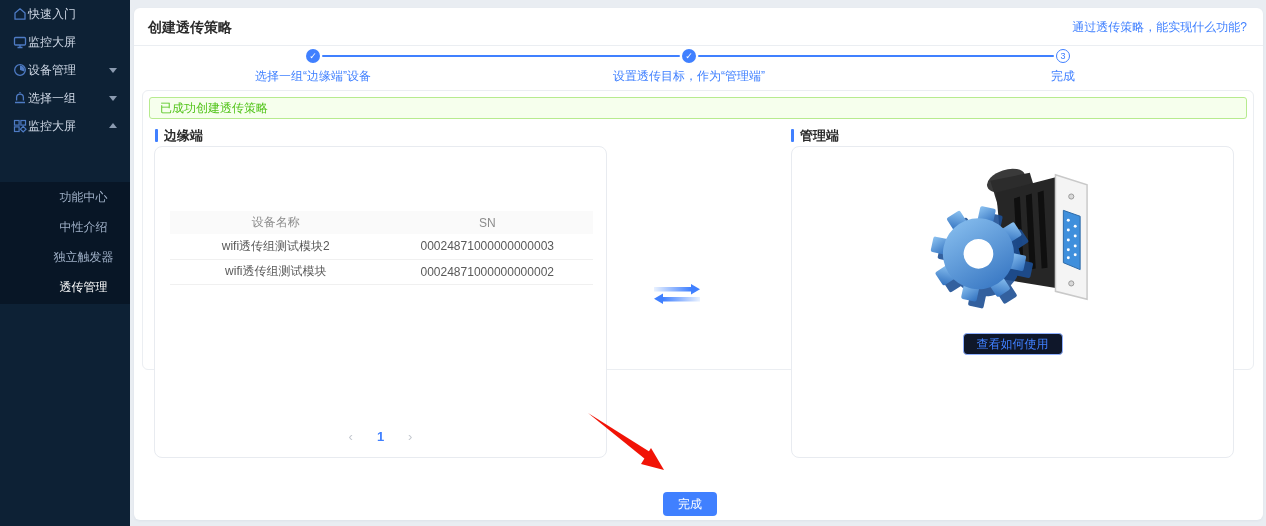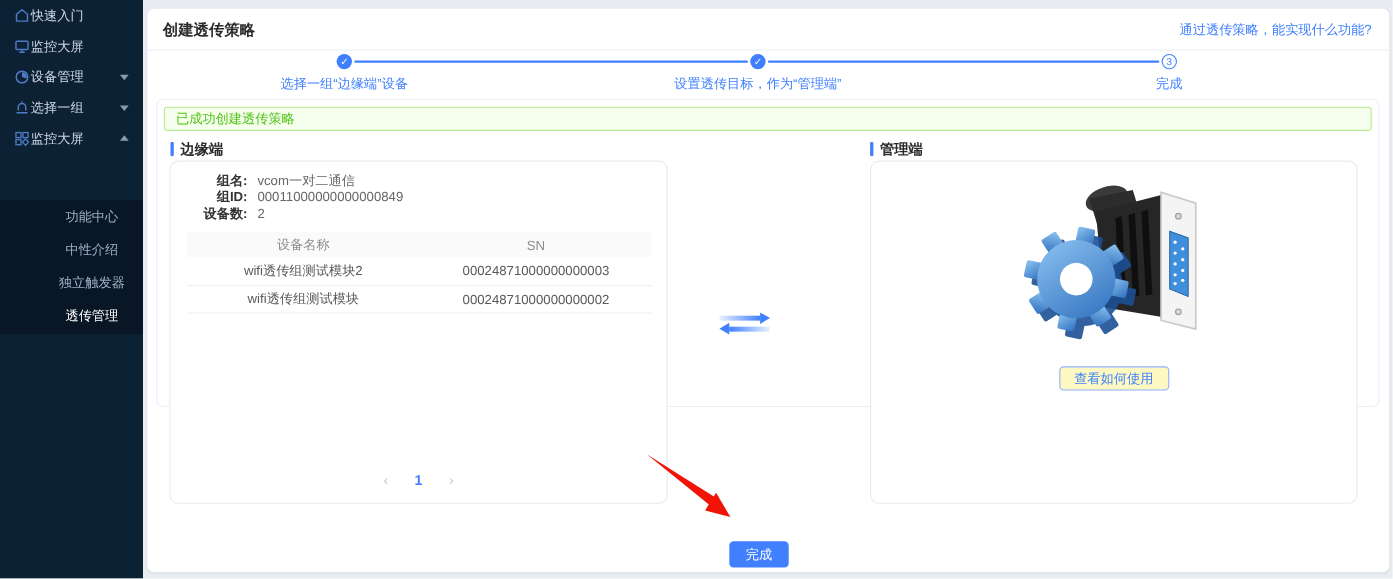--- a/index.html
+++ b/index.html
@@ -52,21 +52,21 @@
   .dev-table { position:absolute; left:15px; top:64px; width:423px; border-collapse:collapse; table-layout:fixed; }
   .dev-table th { height:23px; background:#fafafa; color:#8c8c8c; font-weight:400; text-align:center; }
   .dev-table td { height:25px; border-bottom:1px solid #f0f0f0; color:#595959; text-align:center; }
 
   .pager { position:absolute; left:0; right:0; top:282px; text-align:center; color:#c4c8cf; font-size:13px; }
   .pager span { display:inline-block; margin:0 12px; cursor:pointer; }
   .pager .cur { color:#4080ff; font-weight:700; }
 
   .transfer { position:absolute; left:510px; top:192px; width:48px; height:22px; }
 
-  .howto-btn { display:inline-block; margin-top:13px; height:22px; line-height:20px; padding:0 13px; border:1px solid #8fb0ff; border-radius:4px; color:#4080ff; background:#fef9c3; cursor:pointer; }
+  .howto-btn { display:inline-block; margin-top:13px; height:22px; line-height:20px; padding:0 13px; border:1px solid #8fb0ff; border-radius:4px; color:#4080ff; background:#0f172a; cursor:pointer; }
 
   
   .done-btn { position:absolute; left:529px; top:484px; width:54px; height:24px; line-height:24px; text-align:center; background:#4080ff; color:#fff; border-radius:4px; cursor:pointer; }
 
   .red-arrow { position:absolute; left:0; top:0; width:1266px; height:526px; pointer-events:none; z-index:3; }
   .illustration { margin-top:12px; }
 </style>
 </head>
 <body>
 
@@ -147,31 +147,20 @@
     <div class="step-label" style="left:929px;">完成</div>
   </div>
 
   <div class="card">
     <div class="alert-success">已成功创建透传策略</div>
 
     <div class="section-title edge-title">边缘端</div>
     <div class="section-title manage-title">管理端</div>
 
     <section class="panel edge-panel">
-      <div class="fields">
-        <div class="field-row">
-          <span class="field-label">组名:</span><span class="field-value">vcom一对二通信</span>
-        </div>
-        <div class="field-row">
-          <span class="field-label">组ID:</span><span class="field-value">00011000000000000849</span>
-        </div>
-        <div class="field-row">
-          <span class="field-label">设备数:</span><span class="field-value">2</span>
-        </div>
-      </div>
 
       <table class="dev-table">
         <thead>
           <tr>
             <th>设备名称</th>
             <th>SN</th>
           </tr>
         </thead>
         <tbody>
           <tr>

